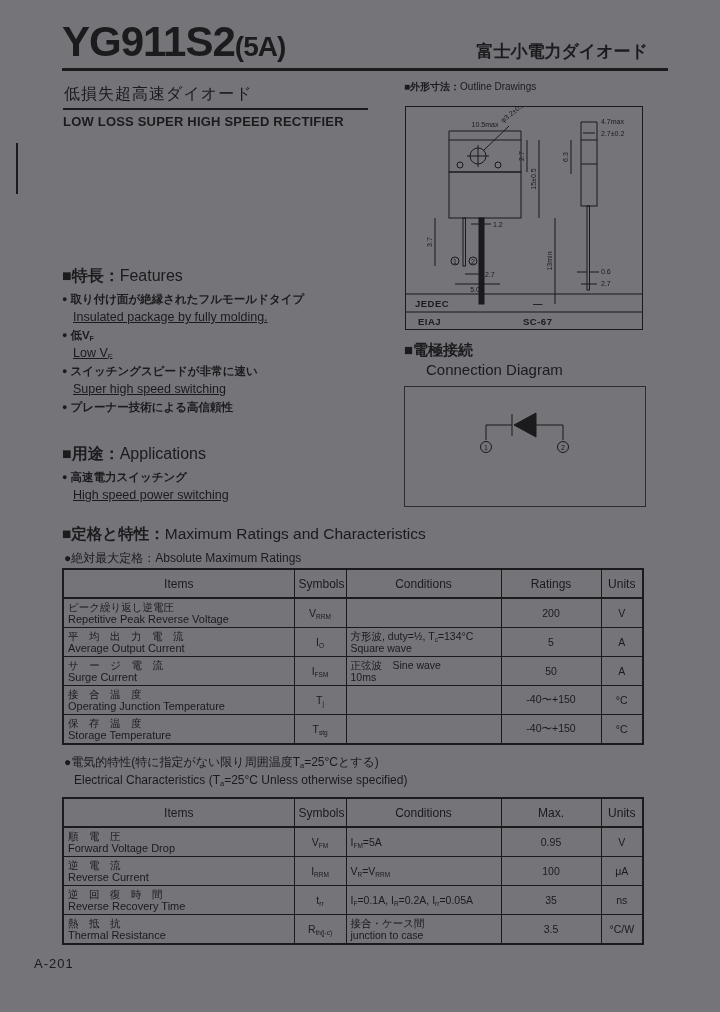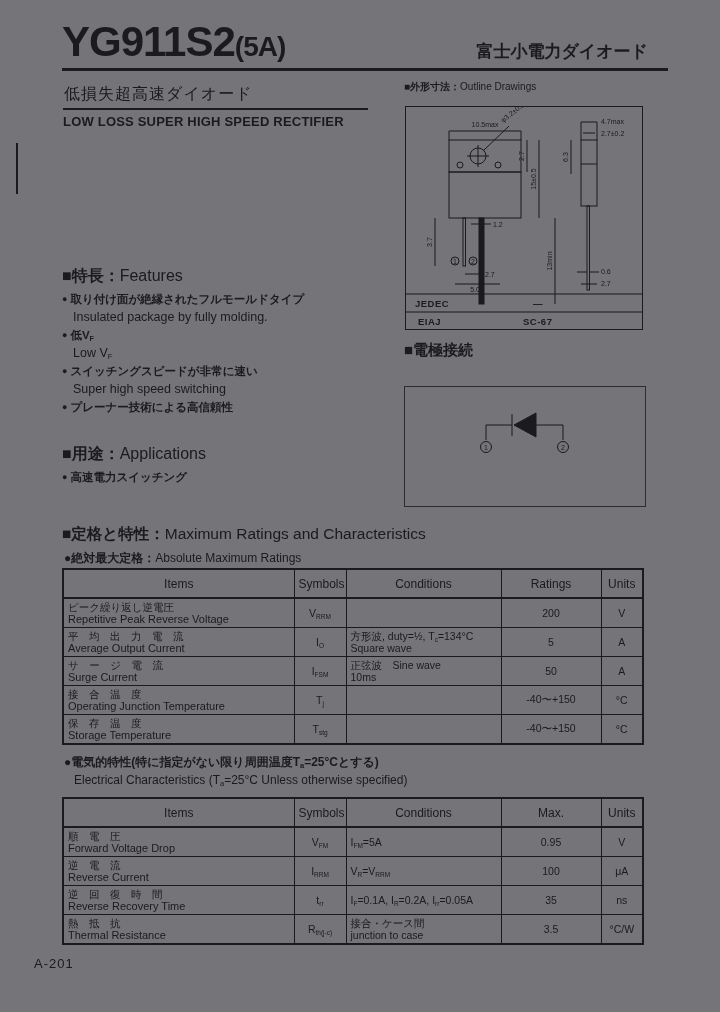--- a/index.html
+++ b/index.html
@@ -22,41 +22,41 @@
   .sec-h .hjp{font-weight:bold;}
   .sec-h .hen{font-weight:normal;}
 
   
   #features-h{position:absolute;left:62px;top:266px;}
   #features-list{position:absolute;left:62px;top:290px;width:340px;}
   #apps-h{position:absolute;left:62px;top:444px;}
   #apps-list{position:absolute;left:62px;top:468px;width:340px;}
   .fjp{font-size:11.5px;font-weight:bold;line-height:18px;white-space:nowrap;}
   .fjp .blt{font-size:9px;margin-right:3px;vertical-align:1px;}
-  .fen{font-size:12.5px;line-height:18px;padding-left:11px;white-space:nowrap;}
+  .fen{font-size:12.5px;line-height:18px;padding-left:11px;white-space:nowrap;text-decoration:underline;}
 
   
   #outline-h{position:absolute;left:404px;top:80px;font-size:10px;}
   #outline-box{position:absolute;left:405px;top:106px;width:238px;height:224px;}
   svg{display:block;}
   svg line,svg rect,svg circle,svg polygon,svg path{stroke:#1b1b1e;stroke-width:1;fill:none;}
   svg text{fill:#1b1b1e;stroke:none;font-size:7px;font-family:"Liberation Sans","DejaVu Sans",sans-serif;}
   svg text.std{font-size:9.5px;font-weight:bold;letter-spacing:0.5px;}
   svg .fill{fill:#1b1b1e;}
 
   
   #conn-h{position:absolute;left:404px;top:340px;font-size:15px;}
   #conn-h .hjp{font-weight:bold;display:block;line-height:19px;}
   #conn-h .hen{display:block;padding-left:22px;line-height:21px;}
   #conn-box{position:absolute;left:404px;top:386px;width:240px;height:119px;border:1px solid rgba(27,27,30,0.8);}
 
   
   #ratings-h{position:absolute;left:62px;top:524px;font-size:15.5px;}
   .note{font-size:12px;white-space:nowrap;}
-  .note .njp{font-weight:bold;}
+  .note .njp{font-weight:normal;}
   #absmax-note{position:absolute;left:64px;top:550px;}
   #elec-note{position:absolute;left:64px;top:754px;}
   #elec-note .en-line{display:block;padding-left:10px;font-weight:normal;line-height:19px;}
 
   
   .dtable{border-collapse:collapse;table-layout:fixed;width:580px;border:2px solid #1b1b1e;}
   .dtable td,.dtable th{border:1px solid #1b1b1e;padding:1px 4px;overflow:hidden;}
   .dtable th{border-bottom-width:2px;font-weight:normal;font-size:12px;height:25px;margin-top:16px;}
   .dtable td{height:26px;font-size:10.5px;}
   #table1{position:absolute;left:62px;top:568px;}
@@ -99,20 +99,21 @@
     </div>
     <div class="fitem">
       <div class="fjp"><span class="blt">●</span><span>プレーナー技術による高信頼性</span></div>
     </div>
   </div>
 
   <div id="apps-h" class="sec-h"><span class="hjp">■用途：</span><span class="hen">Applications</span></div>
   <div id="apps-list">
     <div class="fitem">
       <div class="fjp"><span class="blt">●</span><span>高速電力スイッチング</span></div>
+      <div class="fen">High speed power switching</div>
     </div>
   </div>
 
   <div id="outline-h" class="sec-h"><span class="hjp">■外形寸法：</span><span class="hen">Outline Drawings</span></div>
   <div id="outline-box">
     <svg viewBox="0 0 238 224" width="238" height="224">
       <rect x="0.5" y="0.5" width="237" height="223"></rect>
 
       <g>
         <rect x="44" y="34" width="72" height="32"></rect>
@@ -181,20 +182,21 @@
         <text class="std" x="10" y="201">JEDEC</text>
         <text class="std" x="128" y="201">—</text>
         <text class="std" x="13" y="219">EIAJ</text>
         <text class="std" x="118" y="219">SC-67</text>
       </g>
     </svg>
   </div>
 
   <div id="conn-h">
       <span class="hjp">■電極接続</span>
+      <span class="hen">Connection Diagram</span>
     </div>
   <div id="conn-box">
     <svg viewBox="0 0 240 119" width="240" height="119">
       <g>
         <line x1="81" y1="38" x2="107" y2="38"></line>
         <line x1="107" y1="27" x2="107" y2="49" stroke-width="2"></line>
         <polygon class="fill" points="131,26 131,50 109,38"></polygon>
         <line x1="131" y1="38" x2="158" y2="38"></line>
         <line x1="81" y1="38" x2="81" y2="53"></line>
         <line x1="158" y1="38" x2="158" y2="53"></line>

